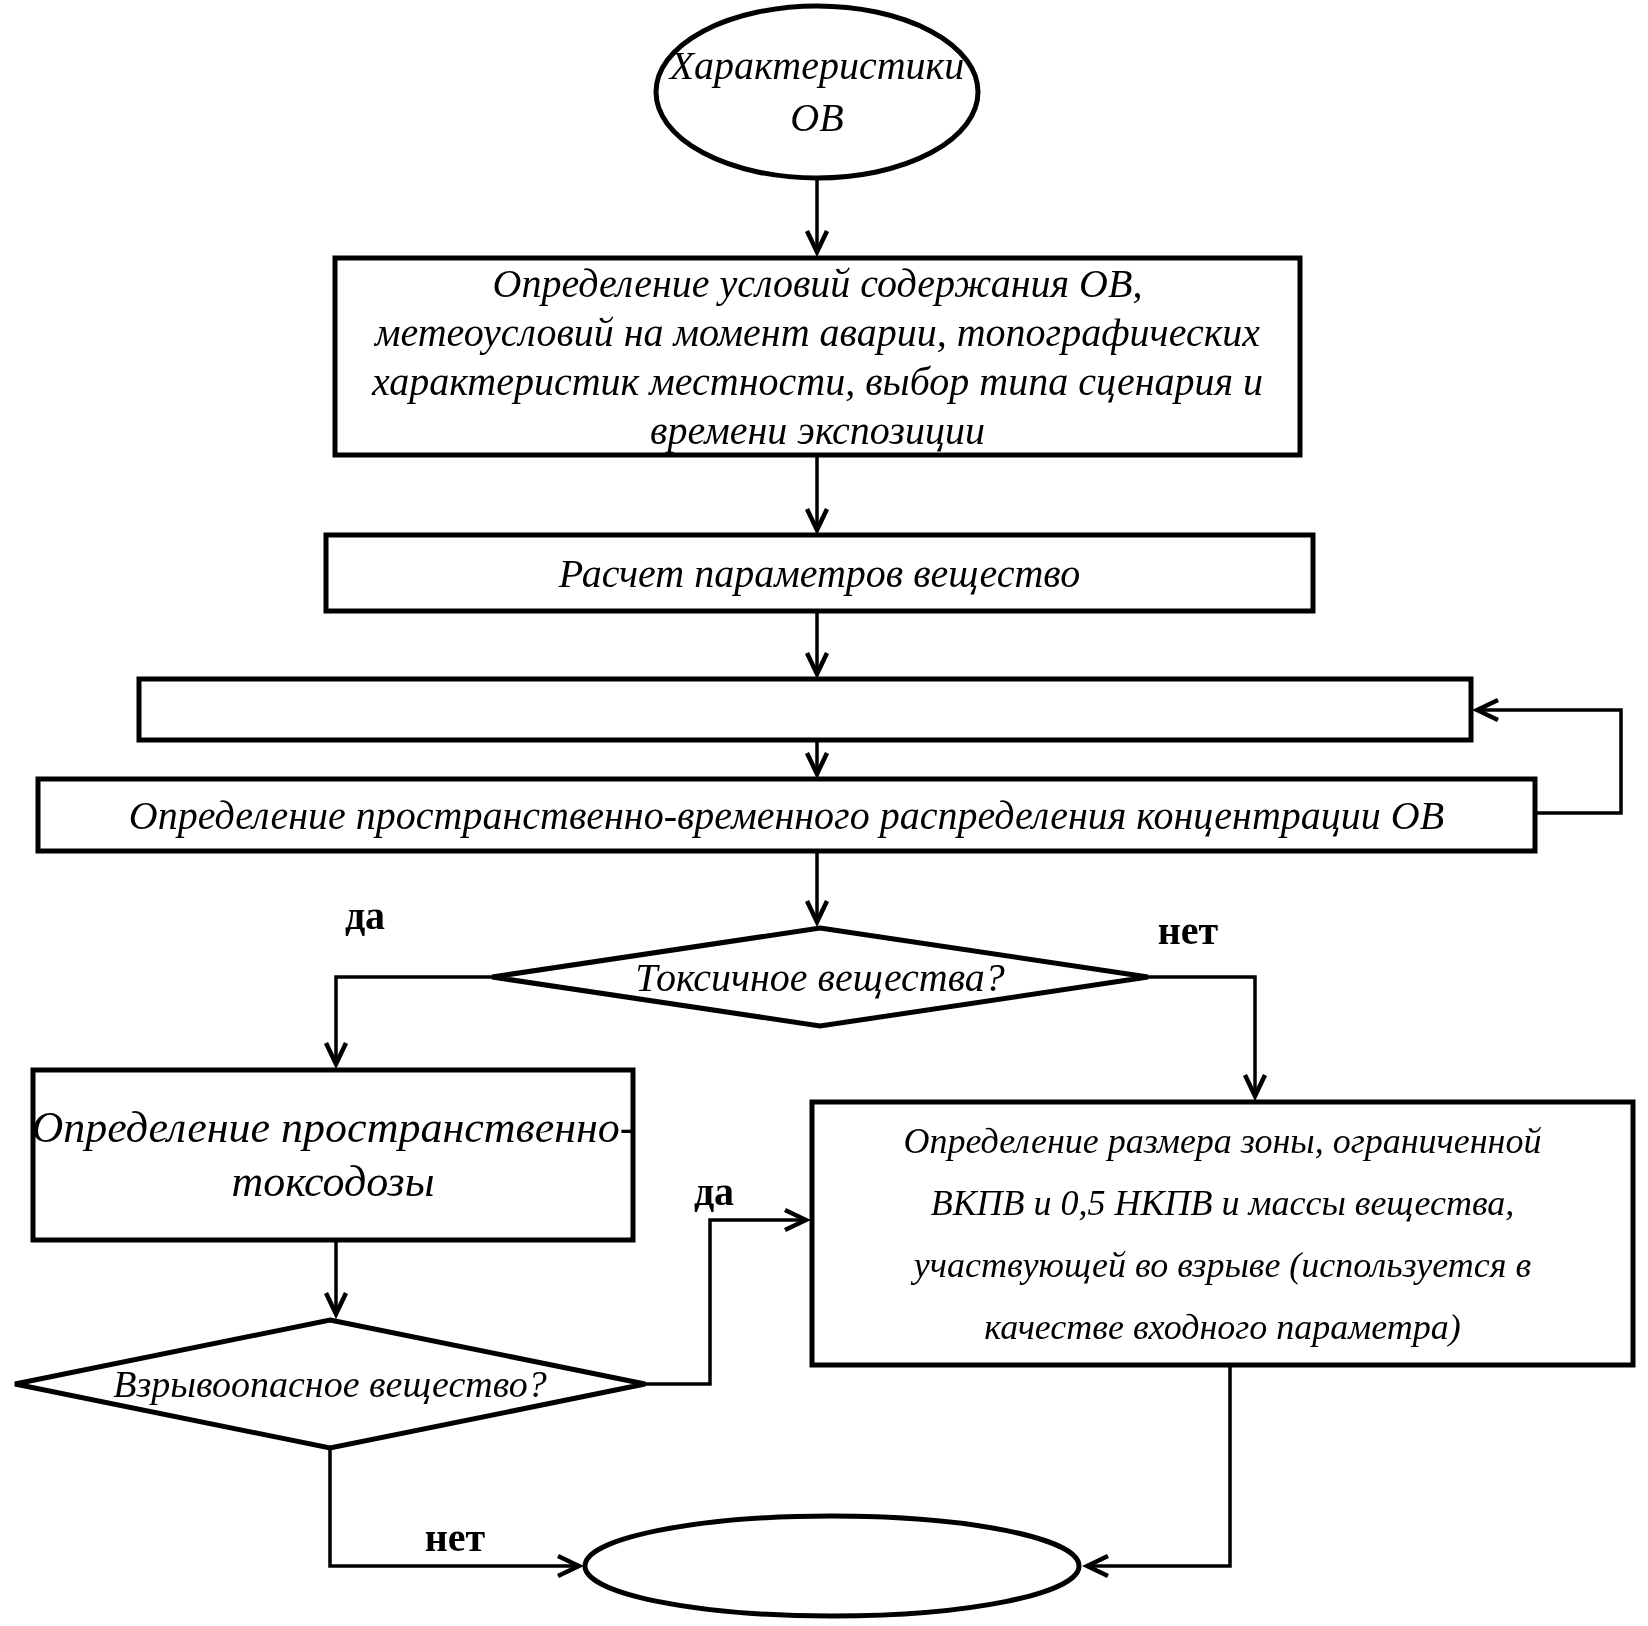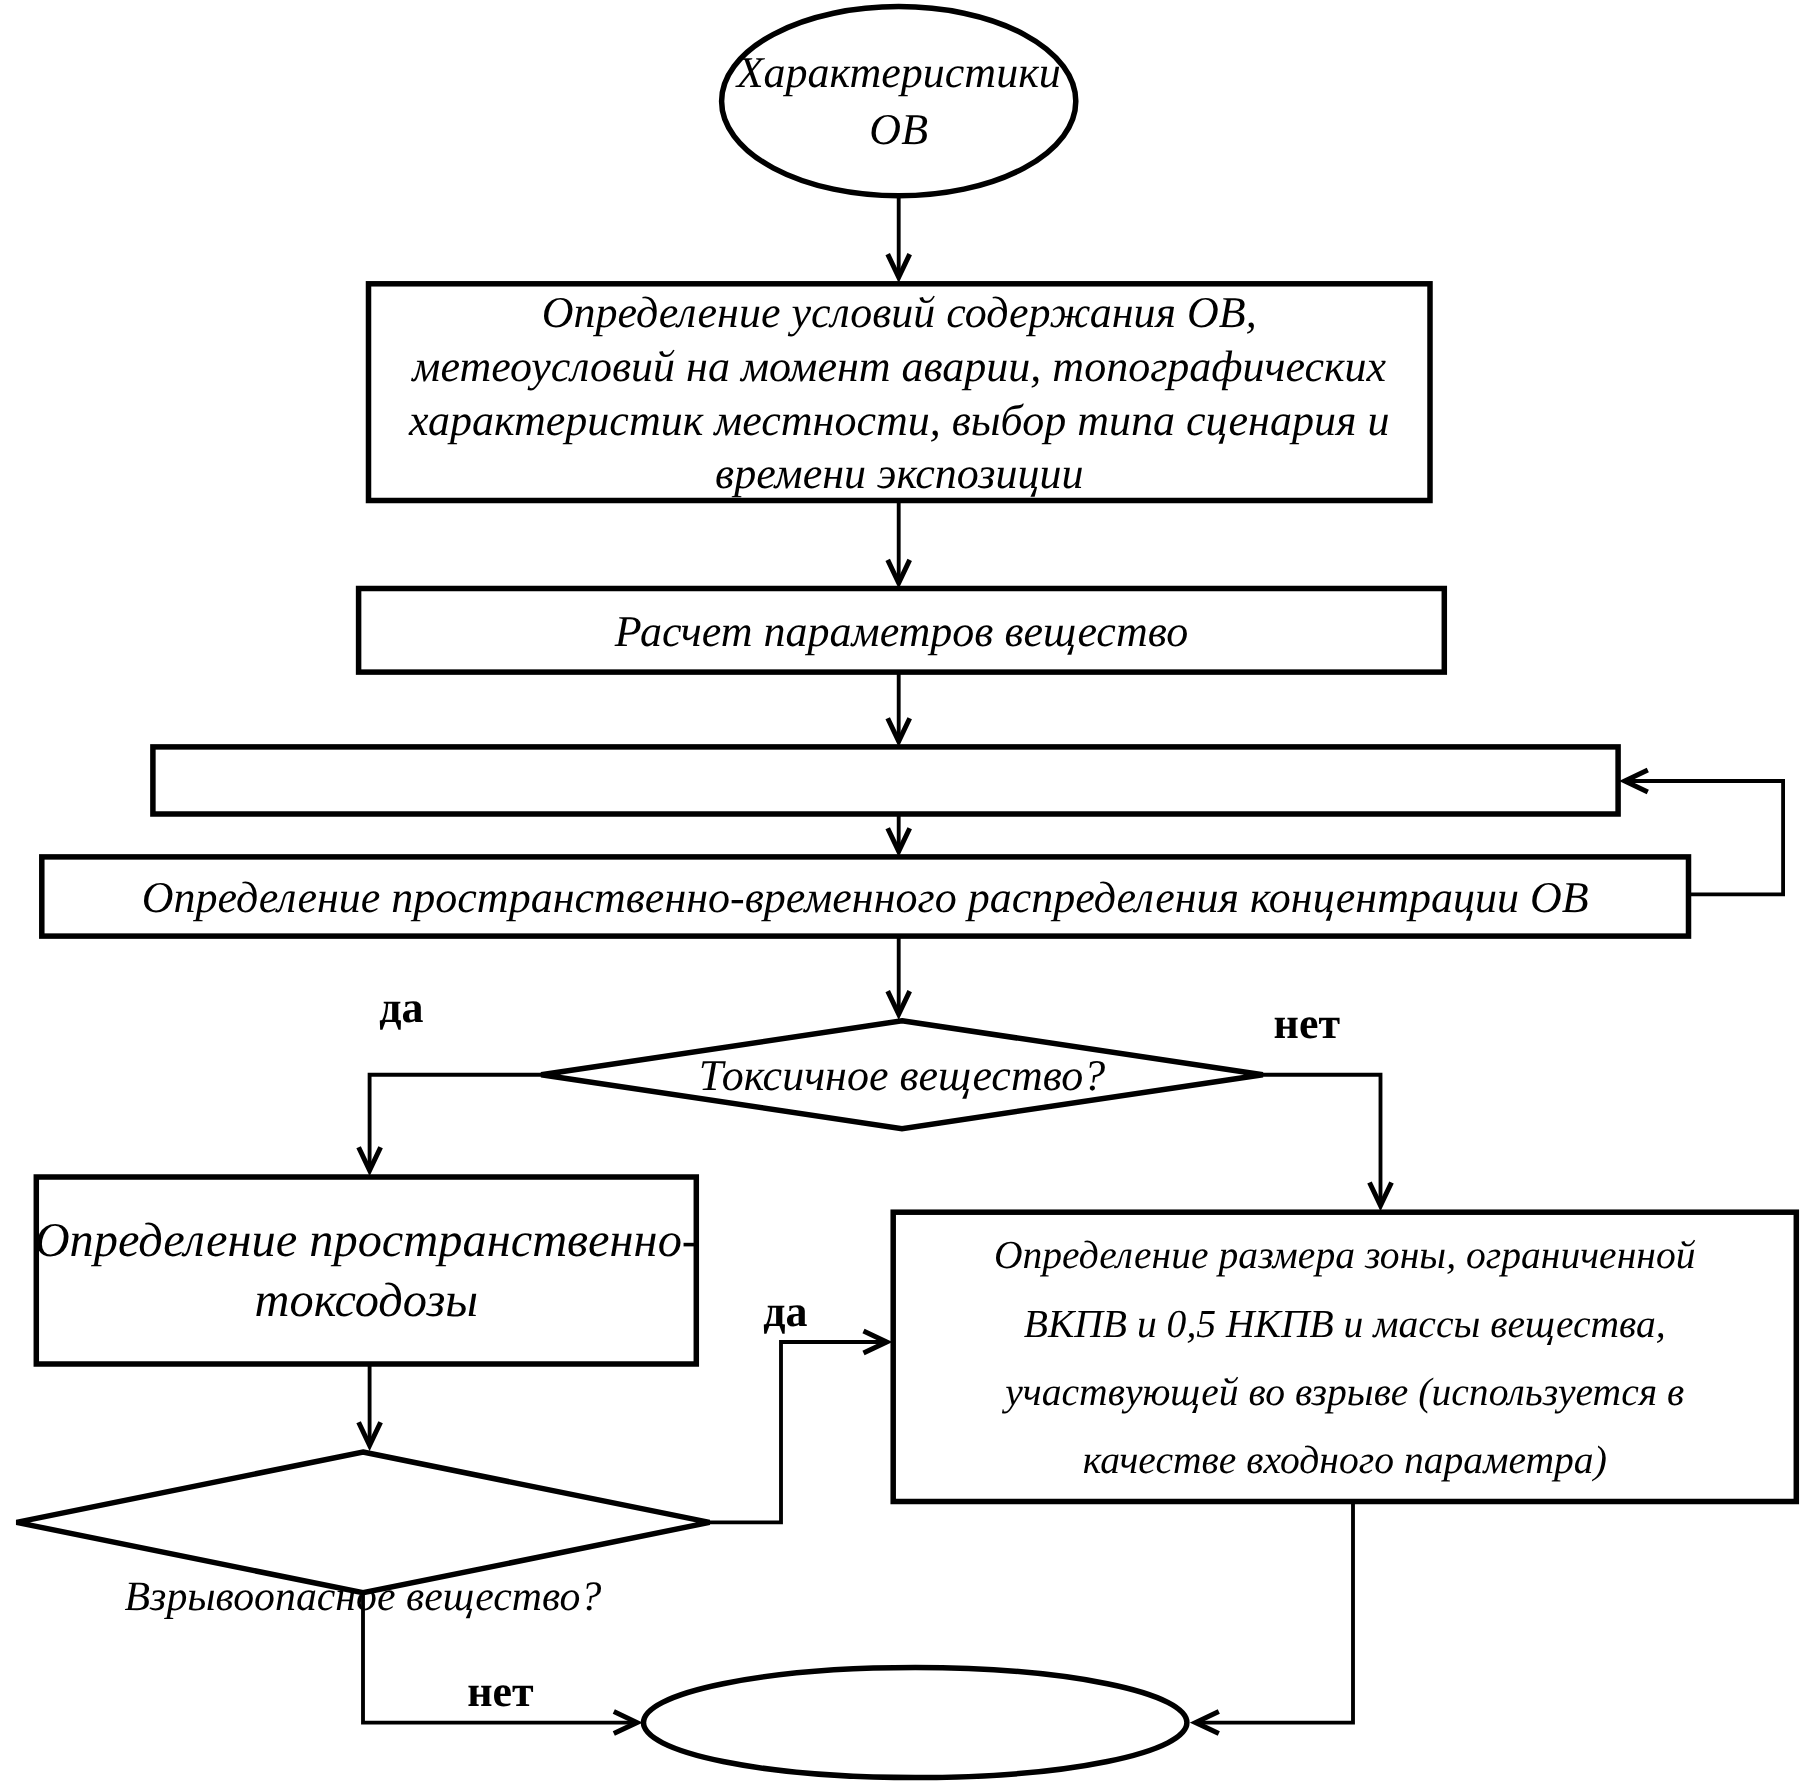--- a/index.html
+++ b/index.html
@@ -80,36 +80,36 @@
   <div class="node-text" style="left:326px;top:535px;width:987px;height:76px">
     <div class="line">Расчет параметров вещество</div>
   </div>
 
 
   <div class="node-text" style="left:38px;top:779px;width:1497px;height:72px">
     <div class="line">Определение пространственно-временного распределения концентрации ОВ</div>
   </div>
 
   <div class="node-text" style="left:492px;top:928px;width:656px;height:98px">
-    <div class="line">Токсичное вещество?</div>
+    <div class="line">Токсичное вещества?</div>
   </div>
 
   <div class="node-text t-toxdose" style="left:33px;top:1070px;width:600px;height:170px">
     <div class="line">Определение пространственно-</div>
     <div class="line">токсодозы</div>
   </div>
 
   <div class="node-text t-zone" style="left:812px;top:1102px;width:821px;height:263px">
     <div class="line">Определение размера зоны, ограниченной</div>
     <div class="line">ВКПВ и 0,5 НКПВ и массы вещества,</div>
     <div class="line">участвующей во взрыве (используется в</div>
     <div class="line">качестве входного параметра)</div>
   </div>
 
-  <div class="node-text t-explosive" style="left:15px;top:1388px;width:630px;height:128px">
+  <div class="node-text t-explosive" style="left:15px;top:1320px;width:630px;height:128px">
     <div class="line">Взрывоопасное вещество?</div>
   </div>
 
 
   <div class="edge-label" style="left:300px;top:888px;width:130px;height:54px">да</div>
   <div class="edge-label" style="left:1123px;top:903px;width:130px;height:54px">нет</div>
   <div class="edge-label" style="left:649px;top:1164px;width:130px;height:54px">да</div>
   <div class="edge-label" style="left:390px;top:1510px;width:130px;height:54px">нет</div>
 
 </div>

